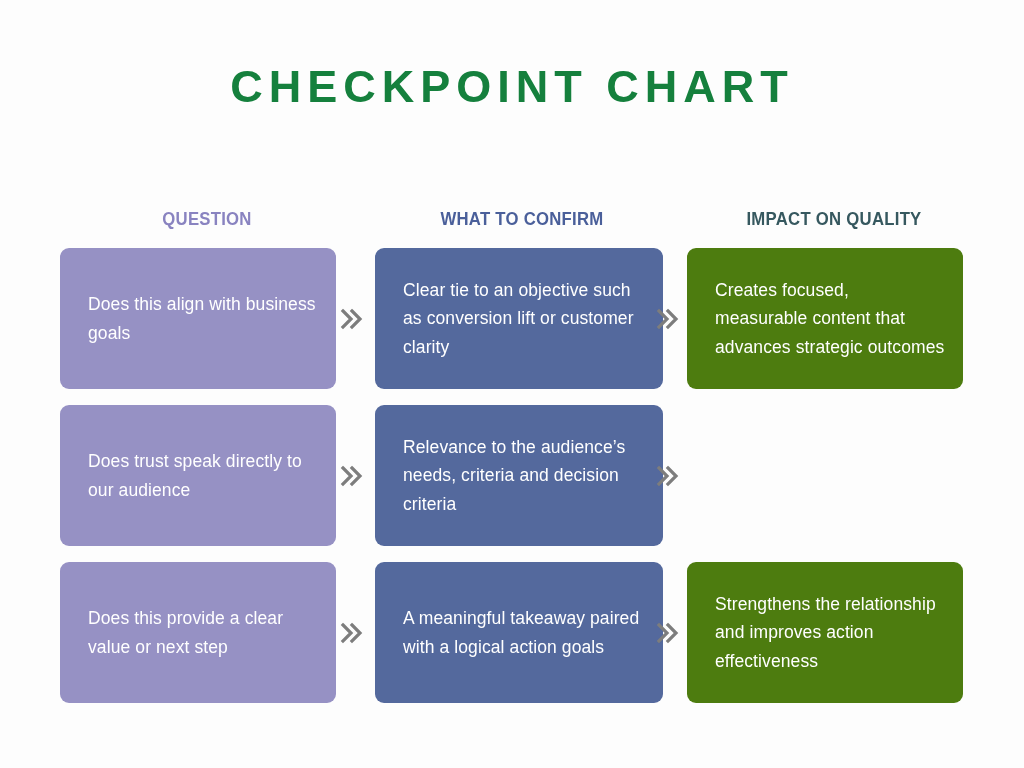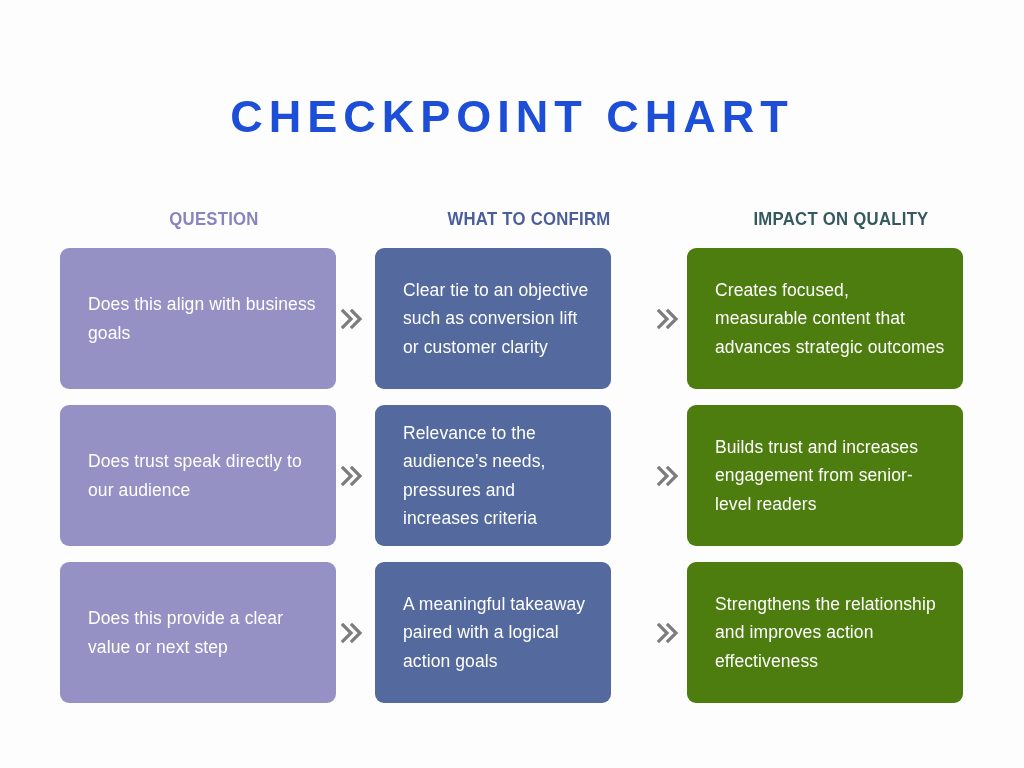--- a/index.html
+++ b/index.html
@@ -19,31 +19,30 @@
   
   .title {
     position: absolute;
     top: 62px;
     left: 0;
     width: 1024px;
     text-align: center;
     font-size: 45px;
     font-weight: bold;
     letter-spacing: 6px;
-    color: #1d4ed8;
+    color: #15803d;
     white-space: nowrap;
     line-height: 1.1;
-    margin-top: 30px;
   }
 
   
   .headers {
     position: absolute;
     top: 205px;
-    left: 16px;
+    left: 9px;
     width: 912px;
     height: 28px;
   }
   .col-head {
     position: absolute;
     top: 0;
     font-size: 19px;
     font-weight: bold;
     letter-spacing: 0.3px;
     text-align: center;
@@ -74,21 +73,21 @@
     position: absolute;
     top: 0;
     height: 141px;
     border-radius: 9px;
     box-sizing: border-box;
     display: flex;
     align-items: center;
     padding: 0 18px 0 28px;
   }
   .cell.c1 { left: 60px;  width: 276px; background: #9691c4; }
-  .cell.c2 { left: 375px; width: 236px; background: #54699d; }
+  .cell.c2 { left: 375px; width: 288px; background: #54699d; }
   .cell.c3 { left: 687px; width: 276px; background: #4d7c0f; }
 
   .cell-text {
     color: #ffffff;
     font-size: 17.5px;
     line-height: 1.62;
     letter-spacing: 0.1px;
     width: 100%;
   }
 
@@ -152,30 +151,27 @@
     <div class="cell c1">
       <span class="cell-text">Does trust speak directly to our audience</span>
     </div>
     <div class="chev s1">
       <svg width="26" height="26" viewBox="0 0 26 26" aria-hidden="true">
         <path d="M4 5 L12 13 L4 21" fill="none" stroke="#7d7d7d" stroke-width="3.2" stroke-linecap="square" stroke-linejoin="miter"></path>
         <path d="M13 5 L21 13 L13 21" fill="none" stroke="#7d7d7d" stroke-width="3.2" stroke-linecap="square" stroke-linejoin="miter"></path>
       </svg>
     </div>
     <div class="cell c2">
-      <span class="cell-text">Relevance to the audience’s needs, pressures and increases criteria</span>
+      <span class="cell-text">Relevance to the audience’s needs, criteria and decision criteria</span>
     </div>
     <div class="chev s2">
       <svg width="26" height="26" viewBox="0 0 26 26" aria-hidden="true">
         <path d="M4 5 L12 13 L4 21" fill="none" stroke="#7d7d7d" stroke-width="3.2" stroke-linecap="square" stroke-linejoin="miter"></path>
         <path d="M13 5 L21 13 L13 21" fill="none" stroke="#7d7d7d" stroke-width="3.2" stroke-linecap="square" stroke-linejoin="miter"></path>
       </svg>
-    </div>
-    <div class="cell c3">
-      <span class="cell-text">Builds trust and increases engagement from senior-level readers</span>
     </div>
   </div>
 
   <div class="row">
     <div class="cell c1">
       <span class="cell-text">Does this provide a clear value or next step</span>
     </div>
     <div class="chev s1">
       <svg width="26" height="26" viewBox="0 0 26 26" aria-hidden="true">
         <path d="M4 5 L12 13 L4 21" fill="none" stroke="#7d7d7d" stroke-width="3.2" stroke-linecap="square" stroke-linejoin="miter"></path>

